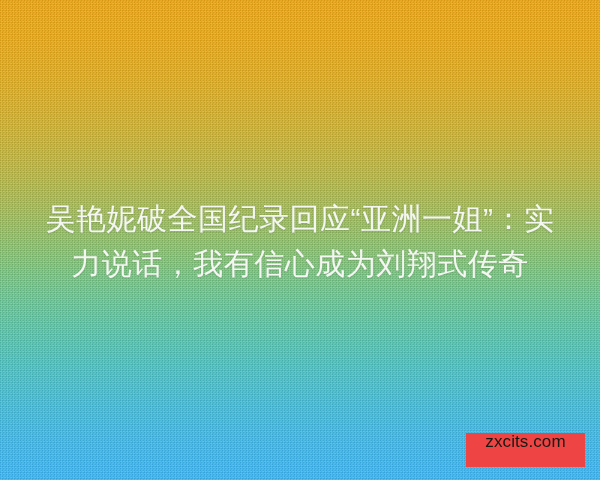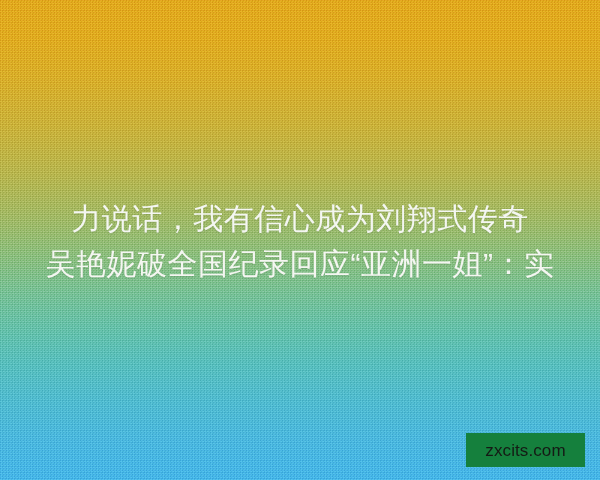--- a/index.html
+++ b/index.html
@@ -85,23 +85,22 @@
     text-shadow: 0 1px 2px rgba(60,80,60,0.18);
   }
 
   
   #source-badge {
     position: absolute;
     left: 466px;
     top: 433px;
     width: 119px;
     height: 34px;
-    background: #15803d;
+    background: #ef4444;
     display: flex;
-    align-items: center;
     justify-content: center;
     box-sizing: border-box;
   }
   #source-badge-label {
     color: #151a15;
     font-size: 17px;
     line-height: 1;
     letter-spacing: 0.1px;
     font-weight: 400;
     white-space: nowrap;
@@ -110,21 +109,21 @@
 </head>
 <body>
 
 <div id="card">
 
   <div id="bg-gradient"></div>
   <div id="bg-noise"></div>
   <div id="bg-noise-2"></div>
 
   <div id="title-block">
+    <span class="title-line">吴艳妮破全国纪录回应“亚洲一姐”：实</span>
     <span class="title-line">力说话，我有信心成为刘翔式传奇</span>
-    <span class="title-line">吴艳妮破全国纪录回应“亚洲一姐”：实</span>
   </div>
 
   <div id="source-badge">
     <span id="source-badge-label">zxcits.com</span>
   </div>
 
 </div>
 
 </body></html>

